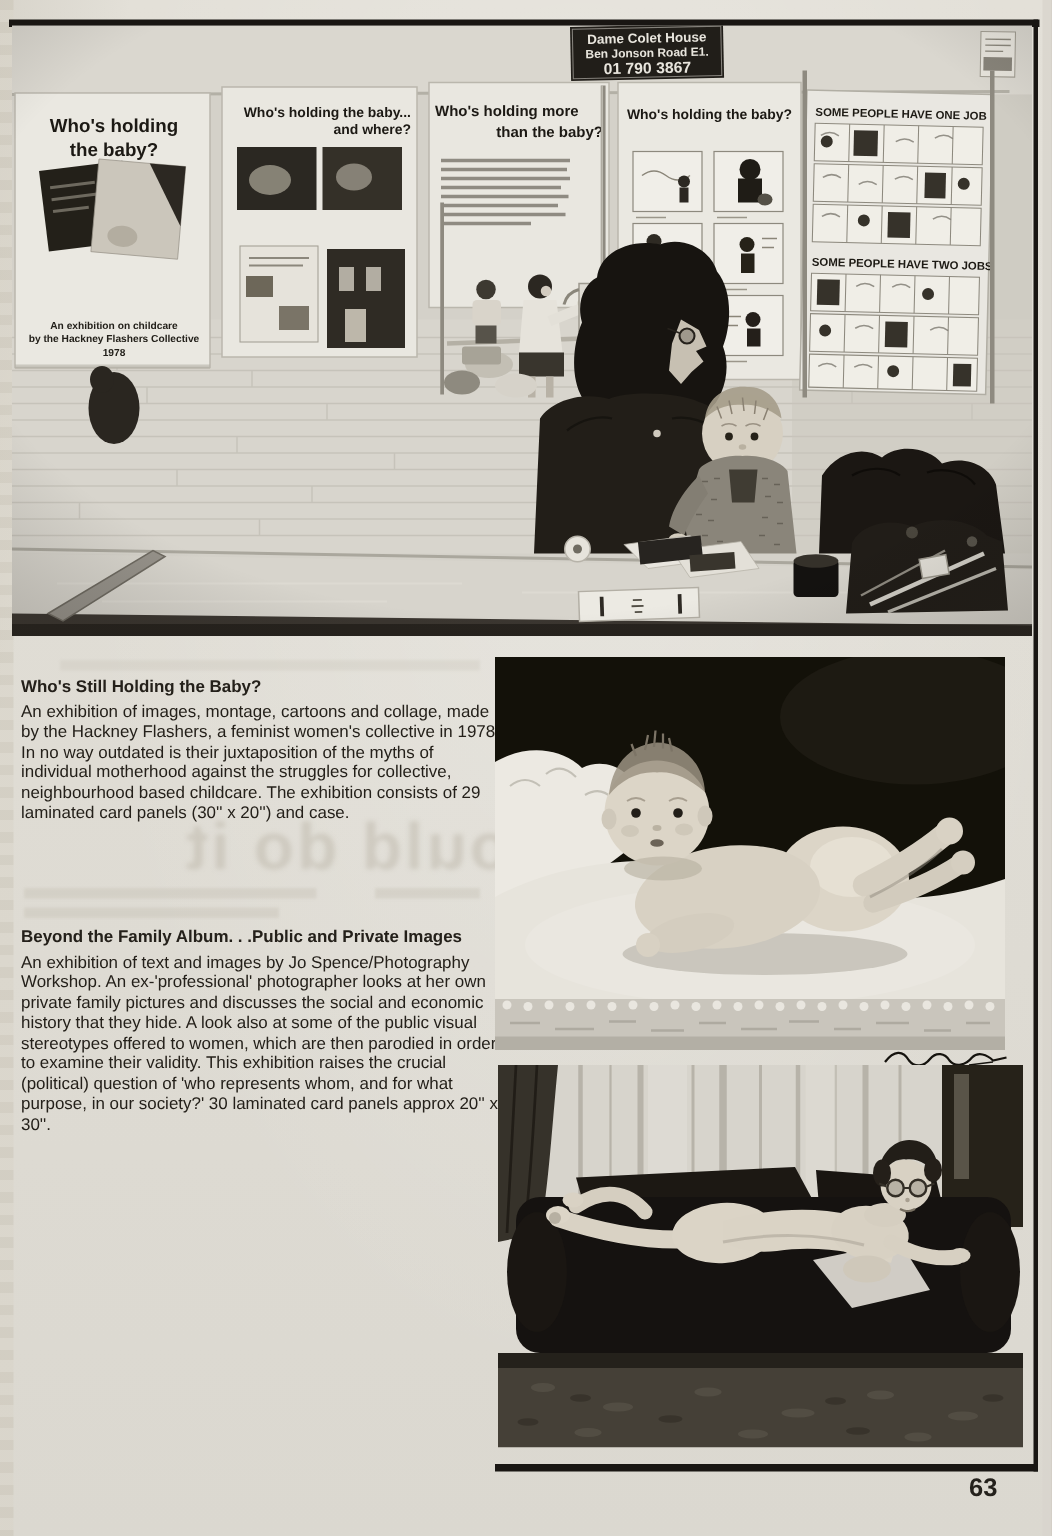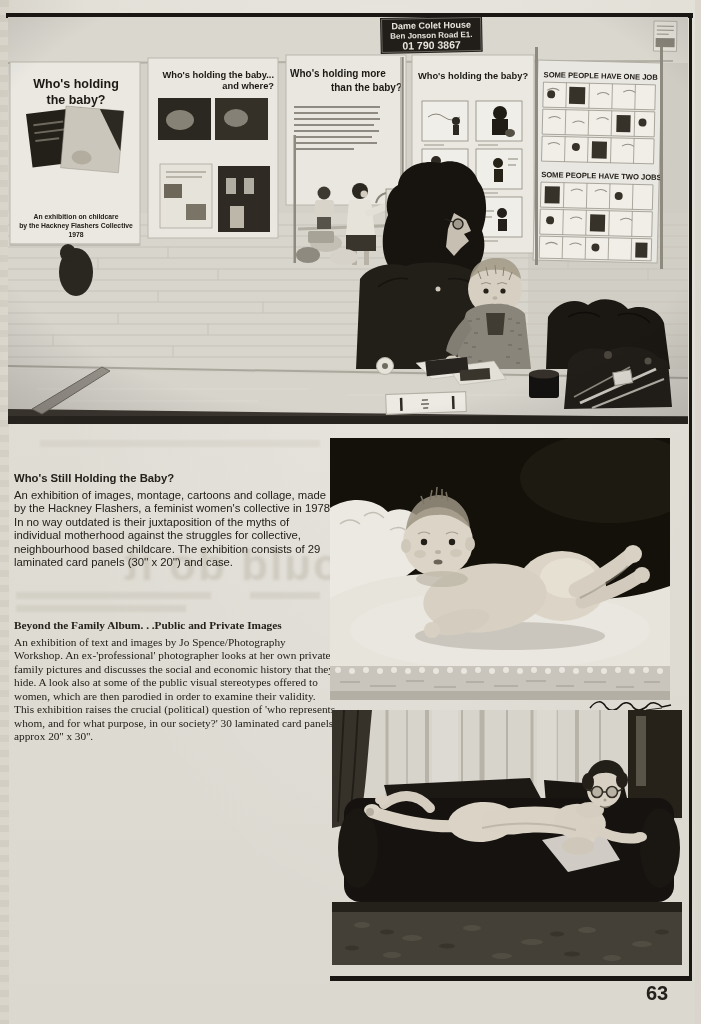--- a/index.html
+++ b/index.html
@@ -17,34 +17,34 @@
   .edge-right{left:695px;top:0;width:6px;height:1024px;background:#d8d5cd;opacity:.8;}
   .rule{background:#191613;}
   .rule-top{left:6px;top:13px;width:687px;height:4.5px;}
   .rule-right{left:689px;top:13px;width:3.2px;height:968px;}
   .rule-bottom{left:330px;top:976px;width:362px;height:4.5px;}
   .photo-top{left:8px;top:17px;width:680px;height:407px;}
   .photo-baby{left:330px;top:438px;width:340px;height:262px;}
   .signature{left:588px;top:698px;width:86px;height:16px;}
   .photo-couch{left:332px;top:710px;width:350px;height:255px;}
   .article{width:323px;font-size:11.3px;line-height:1.2;}
-  .a1{left:14px;top:472px;}
-  .a2{left:14px;top:619px;font-family:Liberation Serif, serif;}
+  .a1{left:14px;top:452px;}
+  .a2{left:14px;top:619px;}
   .article h4{margin:0 0 3px 0;font-size:11.3px;font-weight:bold;}
   .article p{margin:0;}
   .cockpit{left:11px;top:777px;width:346px;height:148px;}
   .ghost{left:85px;top:540px;width:255px;font-weight:bold;font-size:44px;
     color:#bdb7aa;opacity:.5;transform:scaleX(-1);filter:blur(1.6px);
     font-family:"Liberation Sans",sans-serif;letter-spacing:2px;}
   .gbar{background:#c5c0b4;opacity:.4;filter:blur(1.2px);height:7px;}
   .gb0{left:40px;top:440px;width:280px;opacity:.28;}
   .gb1{left:16px;top:592px;width:195px;}
   .gb2{left:16px;top:605px;width:170px;}
   .gb3{left:250px;top:592px;width:70px;}
-  .pagenum{left:646px;top:982px;width:44px;font-size:20px;font-weight:bold;color:#24211c;}
+  .pagenum{left:646px;top:982px;width:44px;font-size:17px;font-weight:bold;color:#24211c;}
   svg text{font-family:"Liberation Sans",sans-serif;}
 </style>
 </head>
 <body>
 
 <div class="page">
   <div class="abs edge-left"></div>
   <div class="abs edge-right"></div>
 
   <div class="abs rule rule-top"></div>

